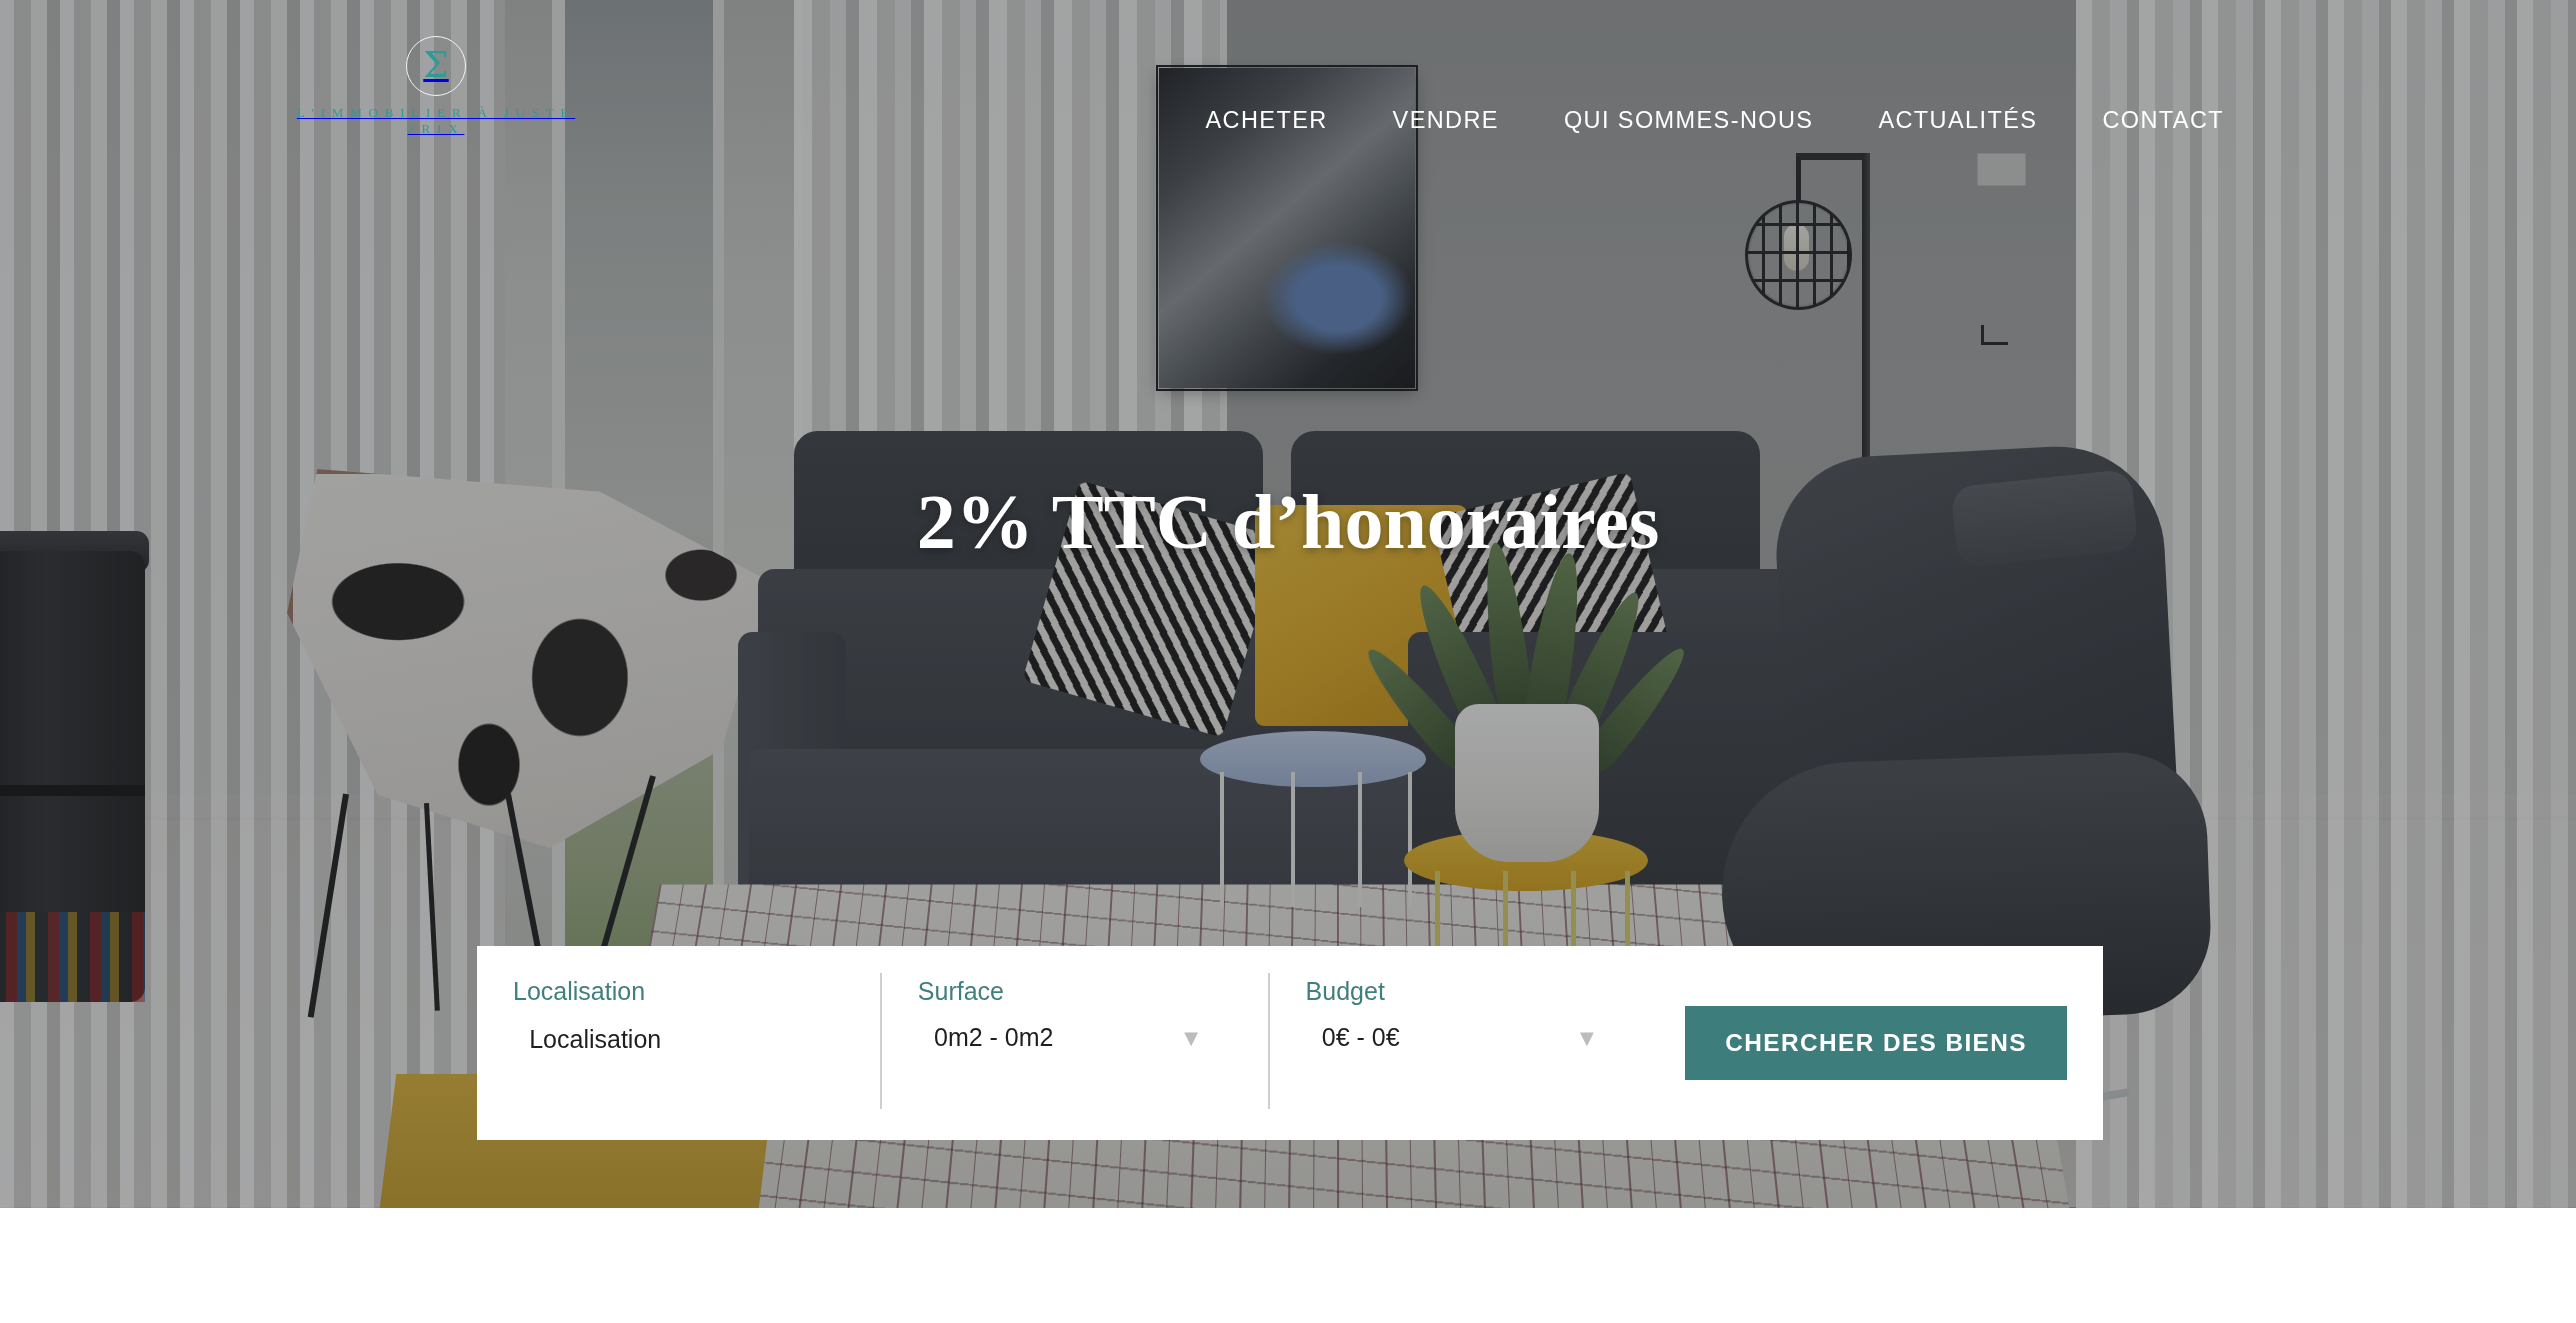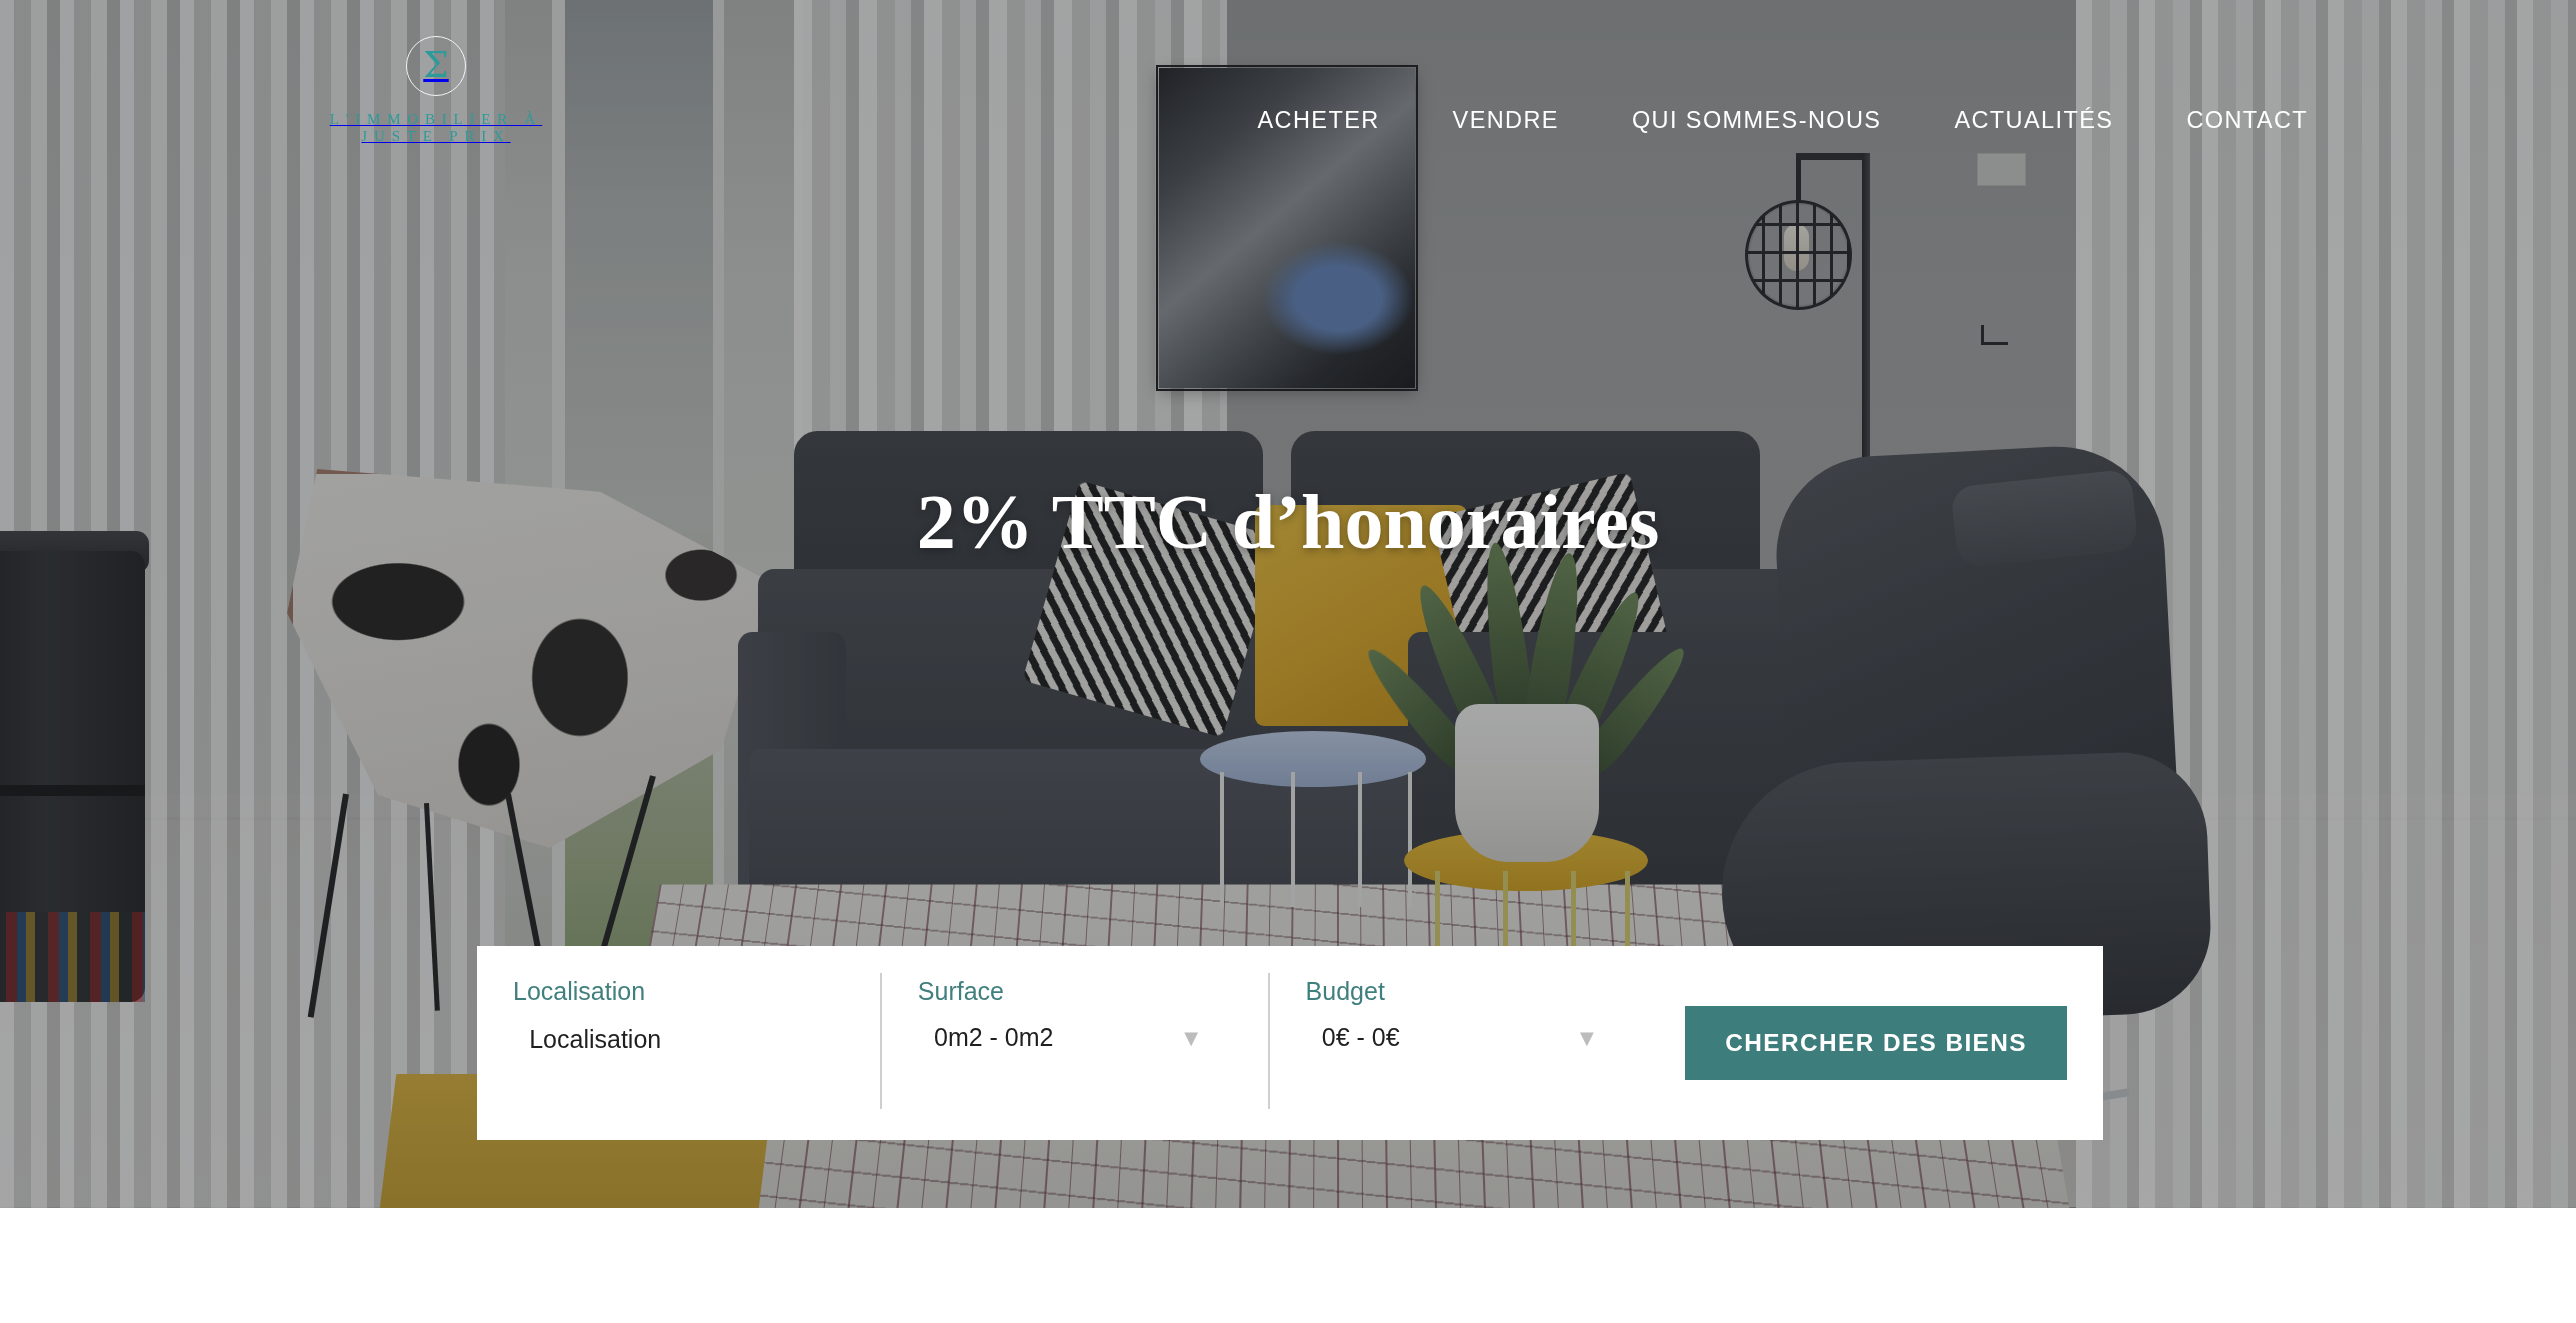--- a/index.html
+++ b/index.html
@@ -206,25 +206,25 @@
 
   
   .logo { position:absolute; left:287px; top:36px; width:298px; text-align:center;
           z-index:30; }
   .logo .ring { width:60px; height:60px; margin:0 auto; border:1.8px solid #f2f2f2;
           border-radius:50%; display:flex; align-items:center; justify-content:center; }
   .logo .sigma { font-family:"DejaVu Serif", serif; font-size:36px; color:#2e9a99;
           line-height:1; margin-top:-1.8px; }
   .logo .word { font-family:"Liberation Serif", serif; font-size:65px; color:#fff;
           letter-spacing:2.7px; line-height:1.05; margin-top:3.6px; }
-  .logo .tag { font-family:"Liberation Serif", serif; font-size:15px; color:#2e9a99;
-          letter-spacing:6.8px; margin-top:15px; }
-
-  .nav { position:absolute; left:1225px; top:107px; z-index:30;
-         display:flex; align-items:center; gap:8px; }
+  .logo .tag { font-family:"Liberation Serif", serif; font-size:13px; color:#2e9a99;
+          letter-spacing:6.8px; margin-top:9px; }
+
+  .nav { position:absolute; left:1173px; top:107px; z-index:30;
+         display:flex; align-items:center; gap:0; }
   .nav a { color:#fff; font-size:23.5px; letter-spacing:1.4px; text-decoration:none;
            padding:0 32.5px; white-space:nowrap; }
 
   
   .headline { position:absolute; left:0; top:478px; width:2576px; z-index:25;
      text-align:center; color:#fff; font-family:"Liberation Serif", serif;
      text-shadow:0 1.8px 9px rgba(0,0,0,.35); }
   .headline .l1 { font-size:78px; line-height:1.12; }
   .headline .l2 { font-size:78px; line-height:1.12; font-weight:bold; }
 

